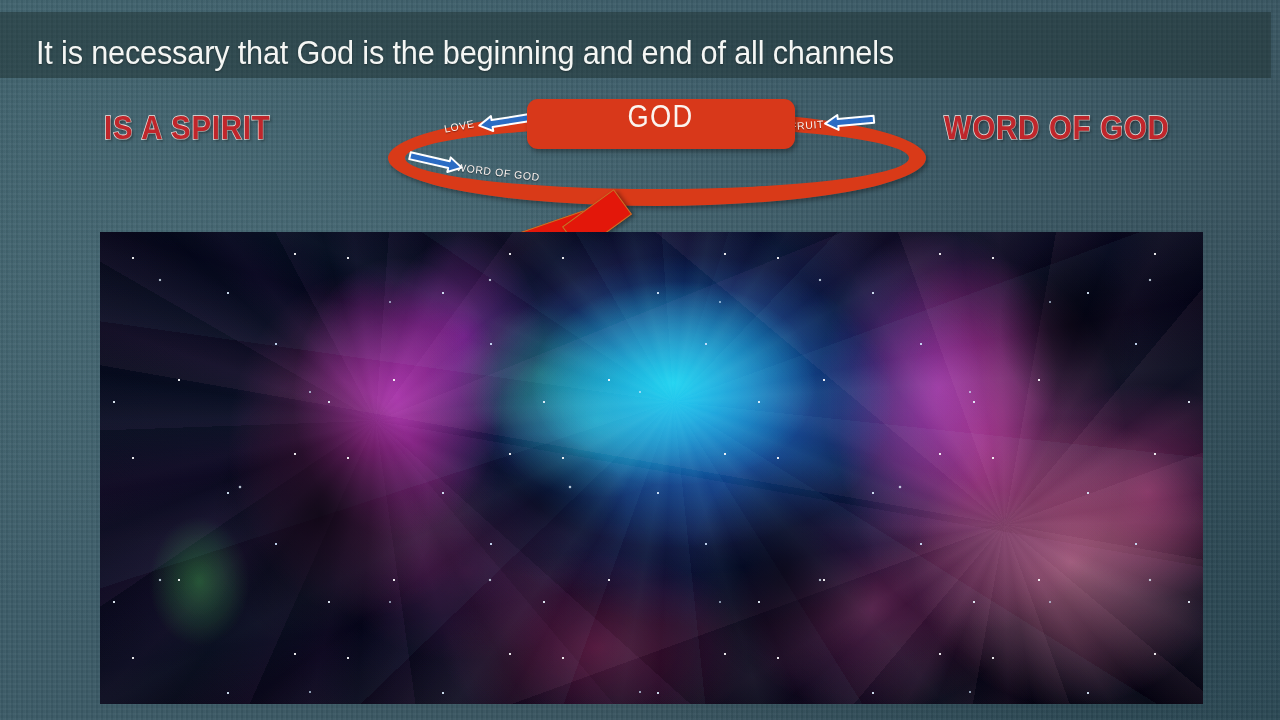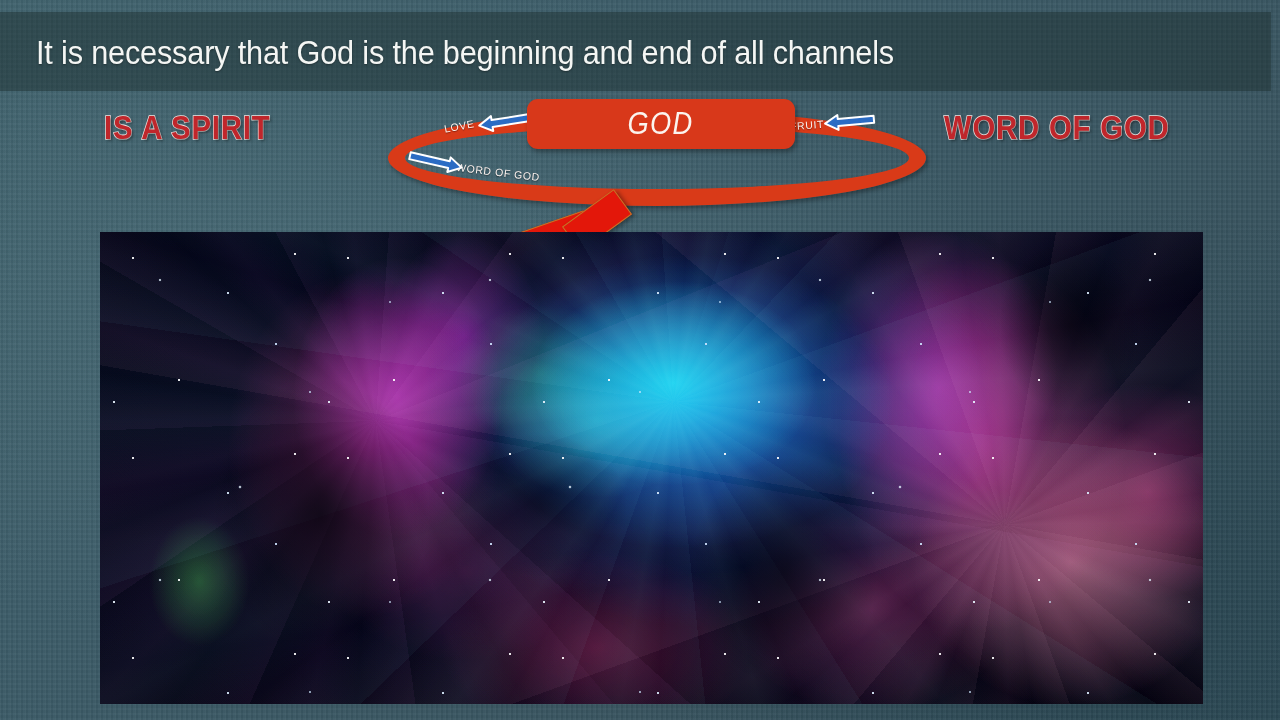--- a/index.html
+++ b/index.html
@@ -34,21 +34,21 @@
       radial-gradient(ellipse 700px 600px at 88% 88%, rgba(20,45,58,0.35), rgba(0,0,0,0) 72%),
       linear-gradient(140deg, #41636e 0%, #3c5c68 35%, #38545f 70%, #32505c 100%);
   }
 
   
   #title-band {
     position: absolute;
     left: 0px;
     top: 12px;
     width: 1271px;
-    height: 79px;
+    height: 66px;
     background: rgba(26, 45, 44, 0.45);
   }
   #title-text {
     position: absolute;
     left: 36px;
     top: 22px;
     width: 1180px;
     font-family: "Liberation Sans", sans-serif;
     font-size: 33px;
     font-weight: 400;
@@ -100,23 +100,22 @@
   #god-box {
     position: absolute;
     left: 147px;
     top: 9px;
     width: 268px;
     height: 50px;
     background: #d8381a;
     border-radius: 11px;
     box-shadow: 2px 3px 5px rgba(0,0,0,0.32);
     display: flex;
-    align-items: center;
+    align-items: flex-start;
     justify-content: center;
-    font-style: italic;
   }
   #god-label {
     font-family: "Liberation Sans", sans-serif;
     font-size: 31px;
     color: #fbf4ef;
     letter-spacing: 1.5px;
     transform: scaleX(0.88);
   }
 
   .ring-tag {

